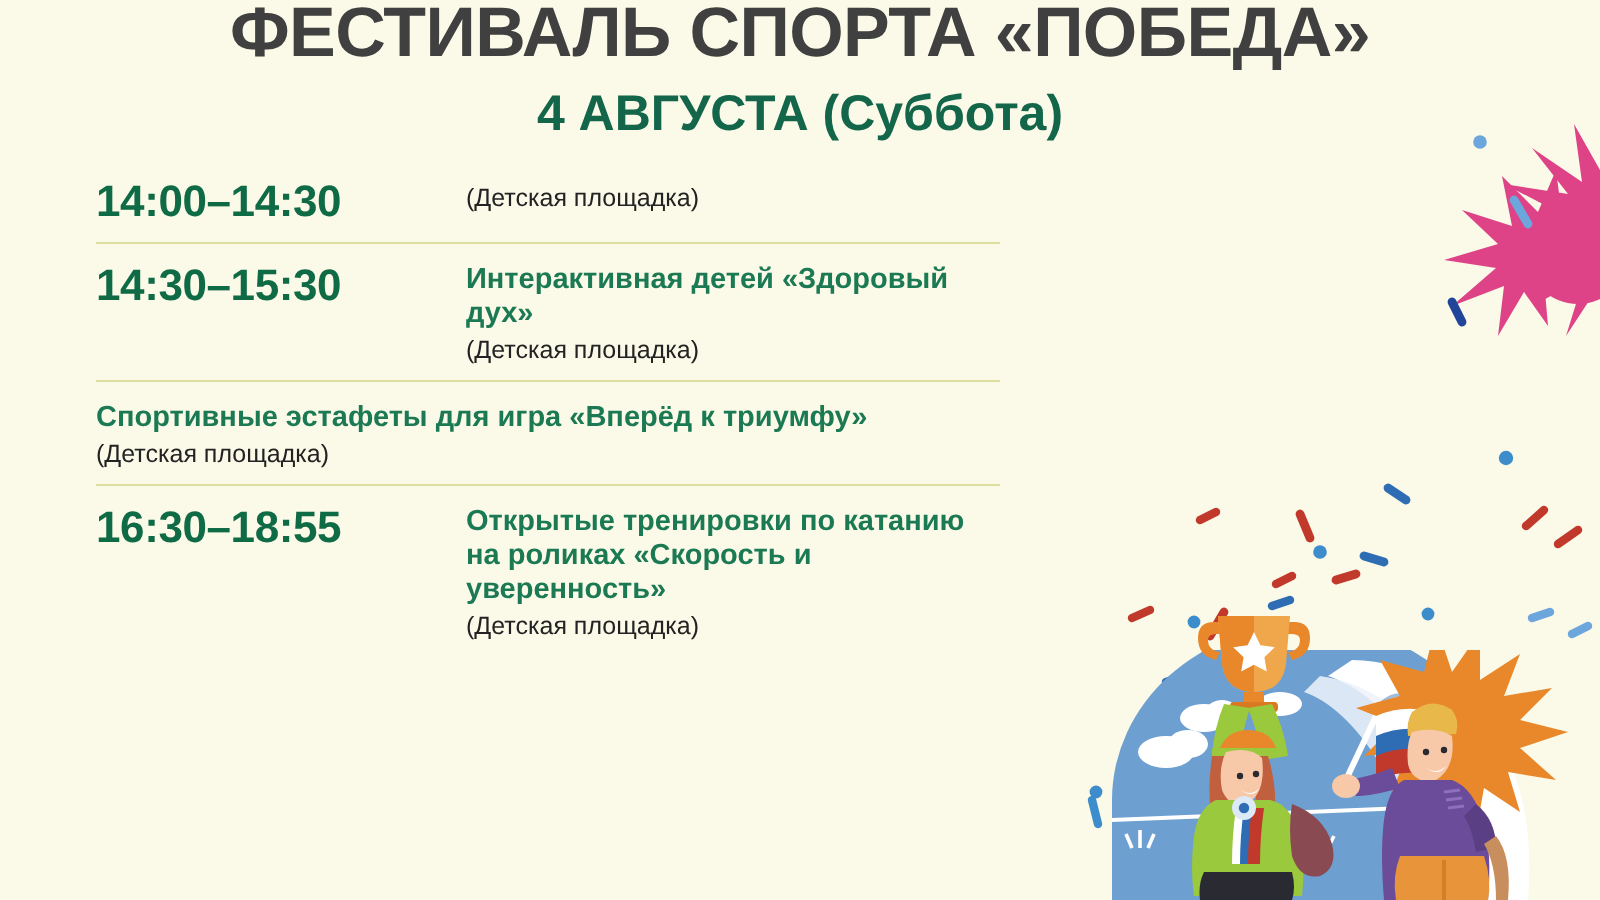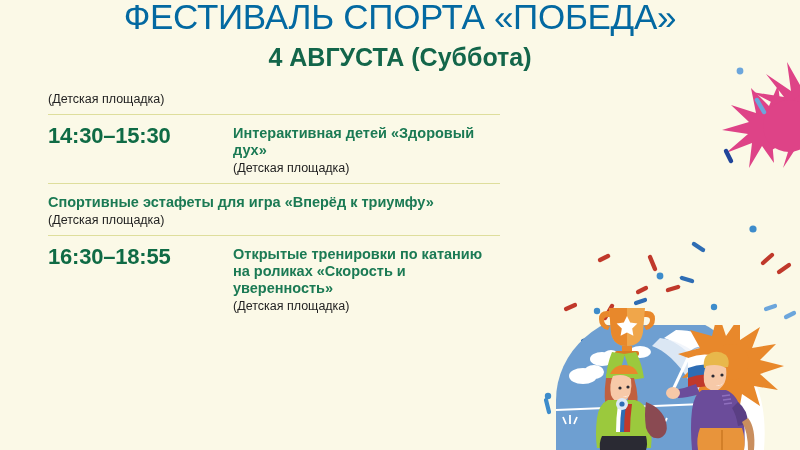--- a/index.html
+++ b/index.html
@@ -28,23 +28,23 @@
     left: 0;
     width: 800px;
     text-align: center;
     z-index: 6;
   }
   #main-title {
     margin: 0;
     padding-top: 0px;
     font-size: 35px;
     line-height: 33px;
-    font-weight: normal;
+    font-weight: bold;
     letter-spacing: -0.3px;
-    color: #0369a1;
+    color: #404040;
     white-space: nowrap;
   }
   #date-line {
     margin: 0;
     padding-top: 10px;
     font-size: 25px;
     line-height: 28px;
     font-weight: bold;
     color: #13664A;
     white-space: nowrap;
@@ -277,20 +277,21 @@
   </svg>
 
   <div id="header">
     <h1 id="main-title">ФЕСТИВАЛЬ СПОРТА «ПОБЕДА»</h1>
     <div id="date-line">4 АВГУСТА (Суббота)</div>
   </div>
 
   <div id="schedule">
 
     <div class="row">
+      <div class="row-time">14:00–14:30</div>
       <div class="row-body">
         <div class="row-venue">(Детская площадка)</div>
       </div>
     </div>
 
     <div class="row">
       <div class="row-time">14:30–15:30</div>
       <div class="row-body">
         <div class="row-title">Интерактивная детей «Здоровый дух»</div>
         <div class="row-venue">(Детская площадка)</div>

